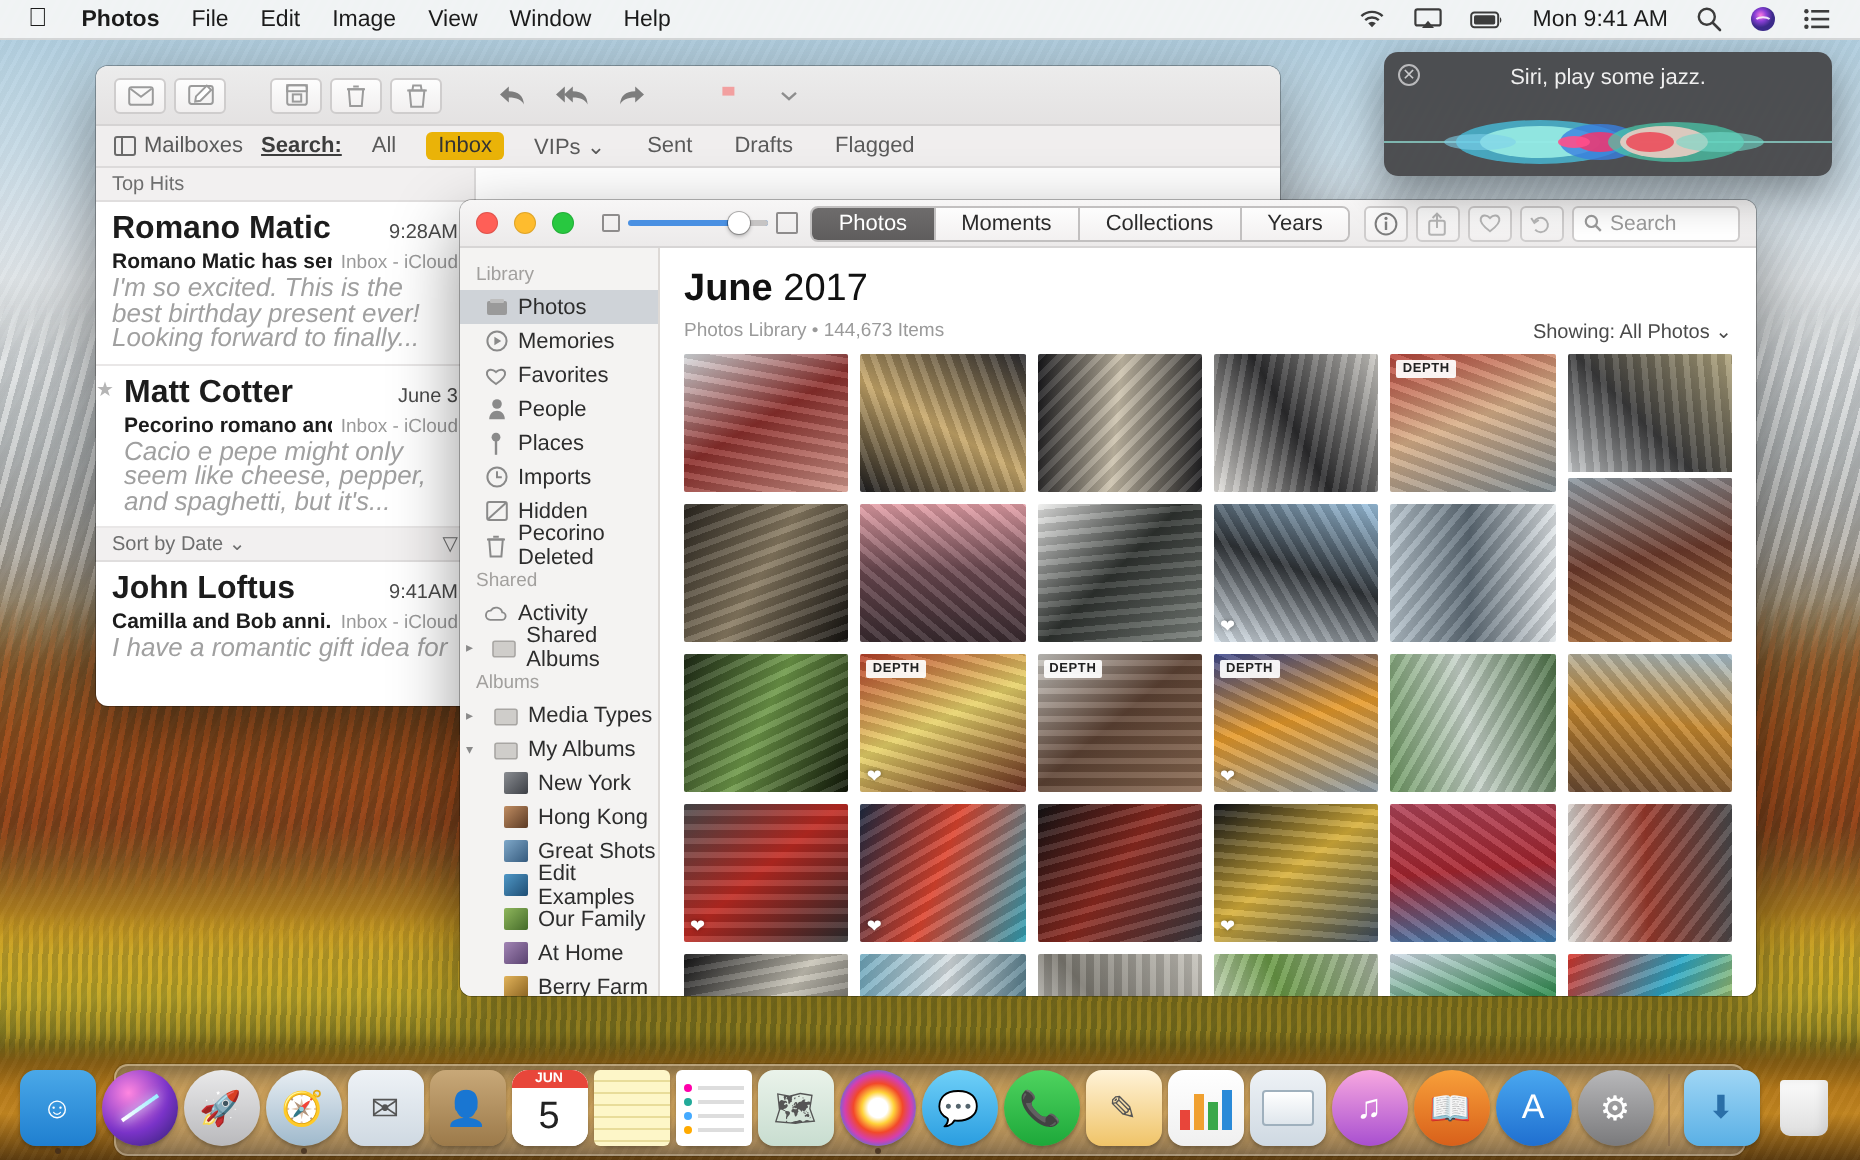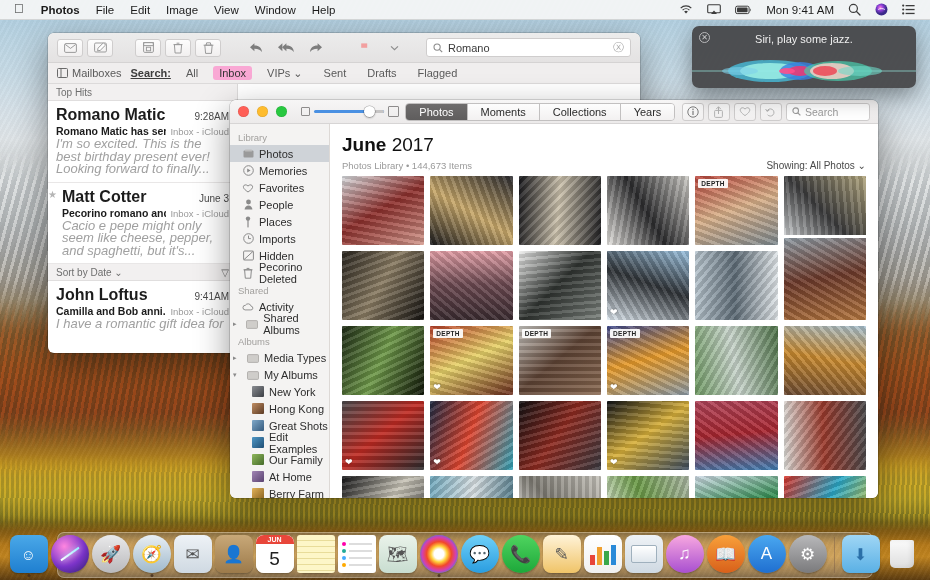--- a/index.html
+++ b/index.html
@@ -120,21 +120,21 @@
     background:linear-gradient(#fdfdfd,#f1efef); display:flex;align-items:center;justify-content:center;
     color:#9b9b9b; font-size:11px;}
   .tplain{ width:26px;height:18px;display:flex;align-items:center;justify-content:center;color:#8d8d8d;font-size:12px;}
   .tgap{ width:14px;}
   #mail-search{ margin-left:auto; width:205px;height:19px;background:#fff;
     border:1px solid #cfcdcd;border-radius:3px;display:flex;align-items:center;
     padding:0 6px;gap:5px;color:#3a3a3a;font-size:11px;}
   #mail-filter{ height:21px;background:#f0eeee;border-bottom:1px solid #dcdada;
     display:flex;align-items:center;padding:0 9px;gap:9px;font-size:11px;color:#5a5a5a;}
   .fchip{ padding:1px 6px;border-radius:3px;}
-  .fchip.sel{ background:#f9a8d4;color:#333;}
+  .fchip.sel{ background:#eab308;color:#333;}
   .flabel{ font-weight:bold;color:#3d3d3d;text-decoration:underline;}
   #mail-body{ display:flex; height:247px; }
   #mail-list{ width:190px; border-right:1px solid #dcdada; background:#fff; overflow:hidden;}
   .ml-head{ height:17px;background:#f2f0f0;border-bottom:1px solid #e0dede;
     display:flex;align-items:center;justify-content:space-between;padding:0 8px;
     font-size:10px;color:#6e6e6e;}
   .mrow{ padding:5px 8px 6px 8px; border-bottom:1px solid #e9e7e7; position:relative; }
   .mrow .r1{ display:flex; justify-content:space-between; align-items:baseline;}
   .mrow .from{ font-weight:bold; font-size:16px; color:#1c1c1c;}
   .mrow .time{ font-size:10px;color:#4a4a4a;}
@@ -352,28 +352,20 @@
     <div class="tplain">
       <svg width="11" height="11" viewBox="0 0 11 11">
           <rect x="2.2" y="1.4" width="6" height="4.4" fill="#f2a0a0"></rect>
         </svg>
     </div>
     <div class="tplain">
       <svg width="9" height="6" viewBox="0 0 9 6">
           <path d="M1 1.4 4.5 4.6 8 1.4" stroke="#8d8d8d" stroke-width="1.2" fill="none"></path>
         </svg>
     </div>
-    <div id="mail-search">
-      <svg width="10" height="10" viewBox="0 0 10 10">
-          <circle cx="4.1" cy="4.1" r="3.1" stroke="#8d8d8d" stroke-width="1.1" fill="none"></circle>
-          <path d="M6.4 6.4 9.2 9.2" stroke="#8d8d8d" stroke-width="1.2"></path>
-        </svg>
-      <span>Romano</span>
-      <span style="margin-left:auto;color:#a9a9a9;font-size:11px;">ⓧ</span>
-    </div>
   </div>
 
   <div id="mail-filter">
     <span style="display:flex;align-items:center;gap:4px;">
       <svg width="11" height="10" viewBox="0 0 11 10">
           <rect x="0.5" y="0.5" width="10" height="9" rx="1" stroke="#6a6a6a" stroke-width="1" fill="none"></rect>
           <path d="M4 0.5v9" stroke="#6a6a6a" stroke-width="1"></path>
         </svg>
       <span>Mailboxes</span>
     </span>

